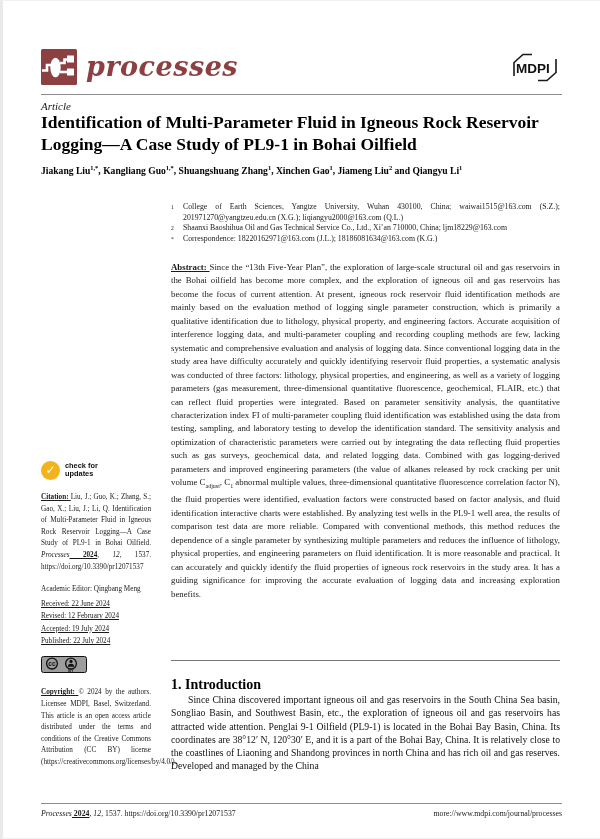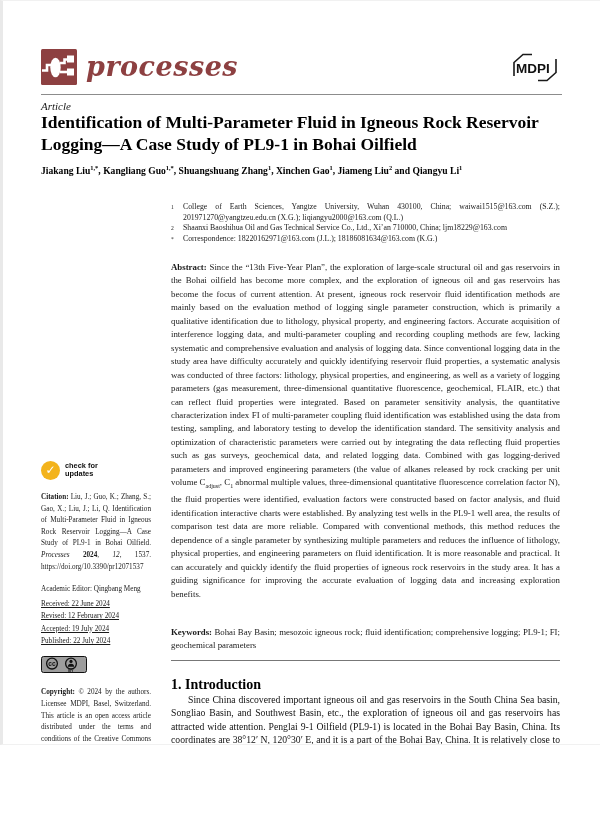--- a/index.html
+++ b/index.html
@@ -1,17 +1,17 @@
 <!DOCTYPE html>
 <html><head>
 <meta charset="utf-8">
 <style>
   html,body{margin:0;padding:0;background:#fff;}
   .page{
-    position:relative;width:600px;height:745px;background:#ffffff;
+    position:relative;width:600px;height:839px;background:#ffffff;
     overflow:hidden;box-sizing:border-box;
     border-left:3px solid #e9e9e9;border-top:1px solid #f1f1f1;border-bottom:1px solid #f1f1f1;
     font-family:"Liberation Serif",serif;color:#111;
   }
   
   .header-row{position:absolute;left:38px;right:38px;top:46px;height:40px;
     display:flex;align-items:center;justify-content:space-between;}
   .plogo{display:flex;align-items:center;gap:9px;}
   .pword{font-family:"DejaVu Serif","Liberation Serif",serif;font-style:italic;font-weight:600;
     font-size:27px;color:#8d4041;letter-spacing:.5px;line-height:36px;}
@@ -48,21 +48,21 @@
   .cfu-text{font-family:"Liberation Sans",sans-serif;font-weight:bold;font-size:7.4px;line-height:8px;color:#111;}
   .citation{margin-top:11px;text-align:justify;}
   .acad{margin-top:11px;}
   .dates{margin-top:2px;line-height:12.5px;text-decoration:underline;}
   .ccbadge{margin-top:8px;}
   .copyright{margin-top:10px;text-align:justify;}
   
   .footer-rule{position:absolute;left:38px;right:38px;top:802px;border-top:1px solid #8c8c8c;}
   .footer{position:absolute;left:38px;right:38px;top:808px;display:flex;justify-content:space-between;
     font-size:7.8px;color:#1a1a1a;}
-  i{font-style:italic;} b{font-weight:bold;}
+  i{font-style:italic;} b{font-weight:bold;text-decoration:underline;}
 </style>
 </head>
 <body>
 
 <div class="page">
 
   <div class="header-row">
     <div class="plogo">
       <svg width="36" height="36" viewBox="0 0 36 36">
         <rect x="0" y="0" width="36" height="36" rx="1.5" fill="#8d4041"></rect>
@@ -102,23 +102,20 @@
     <div class="affil-row">
       <span class="affil-mark">*</span>
       <span class="affil-text">Correspondence: 18220162971@163.com (J.L.); 18186081634@163.com (K.G.)</span>
     </div>
   </div>
 
   <div class="abstract">
     <b>Abstract: </b><span>Since the “13th Five-Year Plan”, the exploration of large-scale structural oil and gas reservoirs in the Bohai oilfield has become more complex, and the exploration of igneous oil and gas reservoirs has become the focus of current attention. At present, igneous rock reservoir fluid identification methods are mainly based on the evaluation method of logging single parameter construction, which is primarily a qualitative identification due to lithology, physical property, and engineering factors. Accurate acquisition of interference logging data, and multi-parameter coupling and recording coupling methods are few, lacking systematic and comprehensive evaluation and analysis of logging data. Since conventional logging data in the study area have difficulty accurately and quickly identifying reservoir fluid properties, a systematic analysis was conducted of three factors: lithology, physical properties, and engineering, as well as a variety of logging parameters (gas measurement, three-dimensional quantitative fluorescence, geochemical, FLAIR, etc.) that can reflect fluid properties were integrated. Based on parameter sensitivity analysis, the quantitative characterization index FI of multi-parameter coupling fluid identification was established using the data from testing, sampling, and laboratory testing to develop the identification standard. The sensitivity analysis and optimization of characteristic parameters were carried out by integrating the data reflecting fluid properties such as gas surveys, geochemical data, and related logging data. Combined with gas logging-derived parameters and improved engineering parameters (the value of alkanes released by rock cracking per unit volume C</span><span class="sub">adjust</span><span>, C</span><span class="sub">1</span><span> abnormal multiple values, three-dimensional quantitative fluorescence correlation factor N), the fluid properties were identified, evaluation factors were constructed based on factor analysis, and fluid identification interactive charts were established. By analyzing test wells in the PL9-1 well area, the results of comparison test data are more reliable. Compared with conventional methods, this method reduces the dependence of a single parameter by synthesizing multiple parameters and reduces the influence of lithology, physical properties, and engineering parameters on fluid identification. It is more reasonable and practical. It can accurately and quickly identify the fluid properties of igneous rock reservoirs in the study area. It has a guiding significance for improving the accurate evaluation of logging data and increasing exploration benefits.</span>
   </div>
 
-  <div class="keywords">
-    <b>Keywords: </b><span>Bohai Bay Basin; mesozoic igneous rock; fluid identification; comprehensive logging; PL9-1; FI; geochemical parameters</span>
-  </div>
   <div class="rule2"></div>
 
   <div class="intro-h">1. Introduction</div>
   <div class="intro-p">Since China discovered important igneous oil and gas reservoirs in the South China Sea basin, Songliao Basin, and Southwest Basin, etc., the exploration of igneous oil and gas reservoirs has attracted wide attention. Penglai 9-1 Oilfield (PL9-1) is located in the Bohai Bay Basin, China. Its coordinates are 38°12′ N, 120°30′ E, and it is a part of the Bohai Bay, China. It is relatively close to the coastlines of Liaoning and Shandong provinces in north China and has rich oil and gas reserves. Developed and managed by the China</div>
 
   <div class="sidebar">
 
     <div class="cfu">
       <span class="cfu-circle">
           <span class="cfu-check">✓</span>

